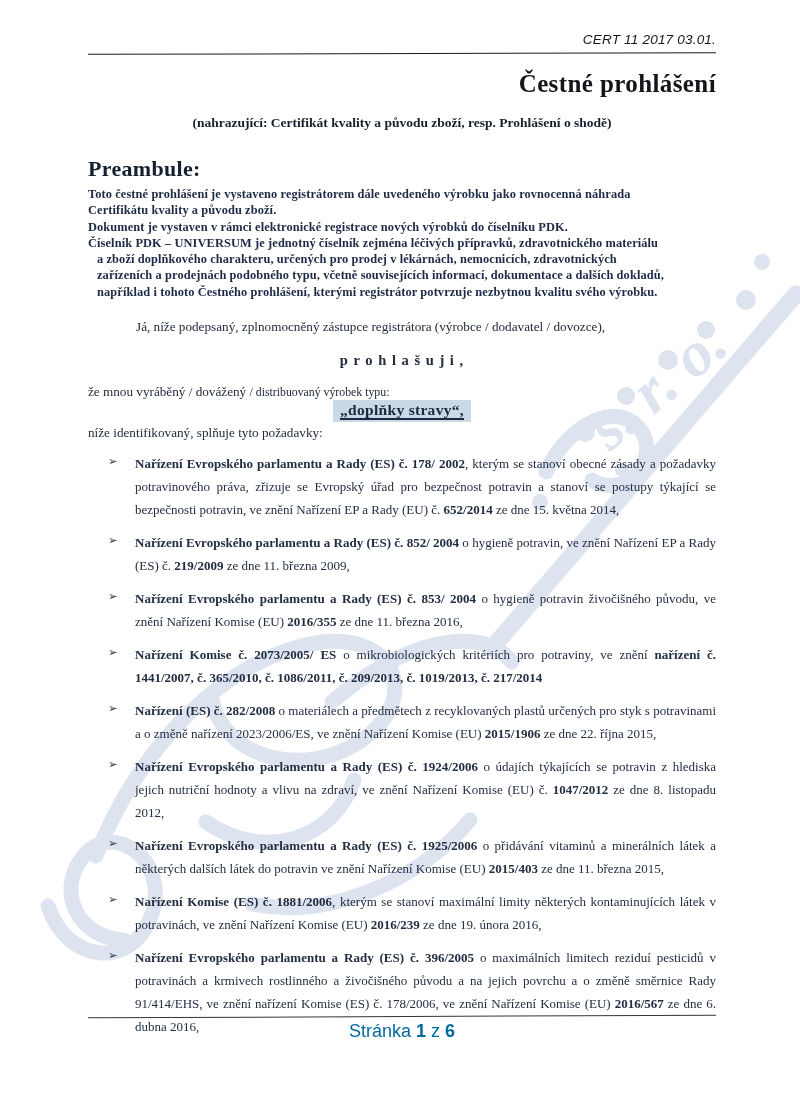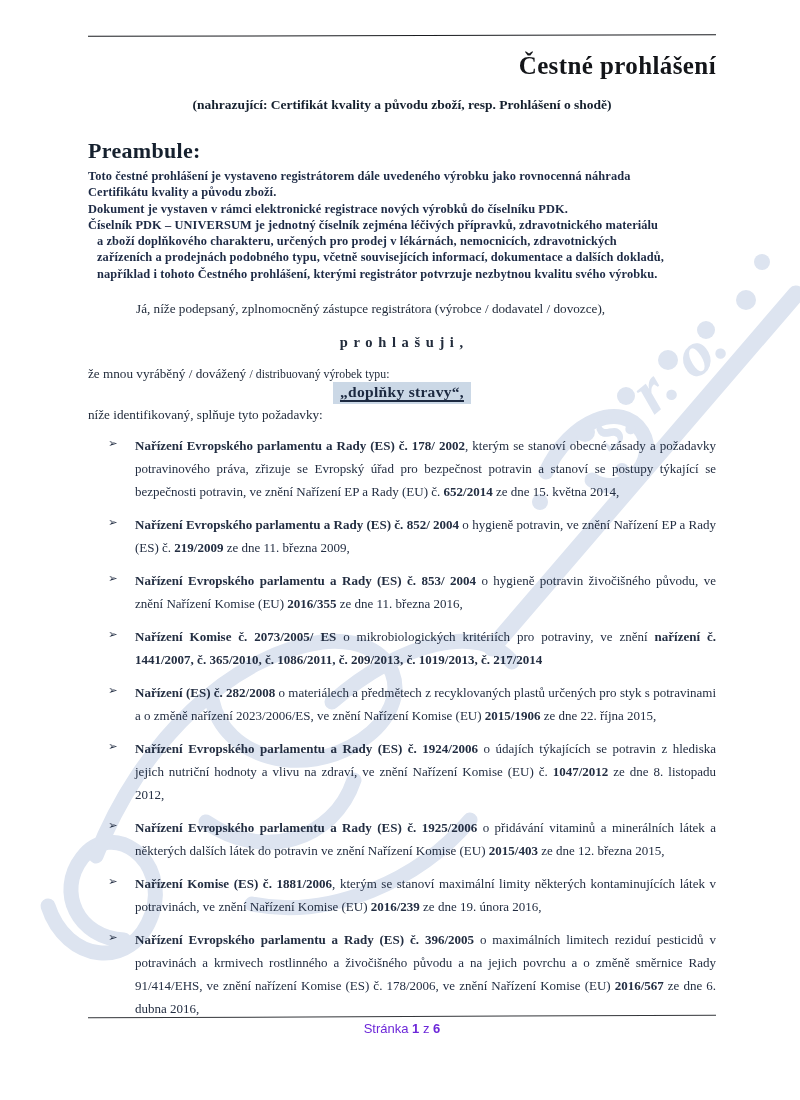--- a/index.html
+++ b/index.html
@@ -82,21 +82,21 @@
   }
   .reg-text .b{font-weight:bold;}
   
   .footer{
     position:absolute;left:88px;right:84px;top:1016px;z-index:1;
   }
   .footer-rule{border-top:1.3px solid #33363a;transform:rotate(-.25deg);}
   .footer-text{
     margin-top:4px;text-align:center;
     font-family:"Liberation Sans","DejaVu Sans",sans-serif;
-    font-size:13px;color:#6d28d9;
+    font-size:18px;color:#0369a1;
   }
   .footer-text .b{font-weight:bold;}
 </style>
 </head>
 <body>
 
 <div class="page">
 
   <svg class="watermark" width="800" height="1100" viewBox="0 0 800 1100" aria-hidden="true">
     <g fill="none" stroke="var(--wm)" stroke-linecap="round" stroke-width="15">
@@ -119,20 +119,23 @@
       <circle cx="706" cy="330" r="9"></circle>
       <circle cx="746" cy="300" r="10"></circle>
       <circle cx="762" cy="262" r="8"></circle>
       <circle cx="622" cy="470" r="7"></circle>
     </g>
     <text x="610" y="452" transform="rotate(-40 610 452)" font-family="Liberation Serif, DejaVu Serif, serif" font-style="italic" font-weight="bold" font-size="64" fill="var(--wm)">s. r. o.</text>
   </svg>
 
   <div class="content">
 
+    <div class="header-row">
+      <span class="header-code">CERT 11 2017 03.01.</span>
+    </div>
     <div class="top-rule"></div>
 
     <div class="doc-title">Čestné prohlášení</div>
     <div class="doc-subtitle">(nahrazující: Certifikát kvality a původu zboží, resp. Prohlášení o shodě)</div>
 
     <div class="preamble-heading">Preambule:</div>
     <div class="preamble">
       <div>Toto čestné prohlášení je vystaveno registrátorem dále uvedeného výrobku jako rovnocenná náhrada</div>
       <div>Certifikátu kvality a původu zboží.</div>
       <div>Dokument je vystaven v rámci elektronické registrace nových výrobků do číselníku PDK.</div>
@@ -178,21 +181,21 @@
     <span class="reg-text"><span class="b">Nařízení (ES) č. 282/2008</span><span> o materiálech a předmětech z recyklovaných plastů určených pro styk s potravinami a o změně nařízení 2023/2006/ES, ve znění Nařízení Komise (EU) </span><span class="b">2015/1906</span><span> ze dne 22. října 2015,</span></span>
   </li>
 
   <li class="reg-item">
     <span class="reg-marker">➢</span>
     <span class="reg-text"><span class="b">Nařízení Evropského parlamentu a Rady (ES) č. 1924/2006</span><span> o údajích týkajících se potravin z hlediska jejich nutriční hodnoty a vlivu na zdraví, ve znění Nařízení Komise (EU) č. </span><span class="b">1047/2012</span><span> ze dne 8. listopadu 2012,</span></span>
   </li>
 
   <li class="reg-item">
     <span class="reg-marker">➢</span>
-    <span class="reg-text"><span class="b">Nařízení Evropského parlamentu a Rady (ES) č. 1925/2006</span><span> o přidávání vitaminů a minerálních látek a některých dalších látek do potravin ve znění Nařízení Komise (EU) </span><span class="b">2015/403</span><span> ze dne 12. března 2015,</span></span>
+    <span class="reg-text"><span class="b">Nařízení Evropského parlamentu a Rady (ES) č. 1925/2006</span><span> o přidávání vitaminů a minerálních látek a některých dalších látek do potravin ve znění Nařízení Komise (EU) </span><span class="b">2015/403</span><span> ze dne 11. března 2015,</span></span>
   </li>
 
   <li class="reg-item">
     <span class="reg-marker">➢</span>
     <span class="reg-text"><span class="b">Nařízení Komise (ES) č. 1881/2006</span><span>, kterým se stanoví maximální limity některých kontaminujících látek v potravinách, ve znění Nařízení Komise (EU) </span><span class="b">2016/239</span><span> ze dne 19. února 2016,</span></span>
   </li>
 
   <li class="reg-item">
     <span class="reg-marker">➢</span>
     <span class="reg-text"><span class="b">Nařízení Evropského parlamentu a Rady (ES) č. 396/2005</span><span> o maximálních limitech reziduí pesticidů v potravinách a krmivech rostlinného a živočišného původu a na jejich povrchu a o změně směrnice Rady 91/414/EHS, ve znění nařízení Komise (ES) č. 178/2006, ve znění Nařízení Komise (EU) </span><span class="b">2016/567</span><span> ze dne 6. dubna 2016,</span></span>

